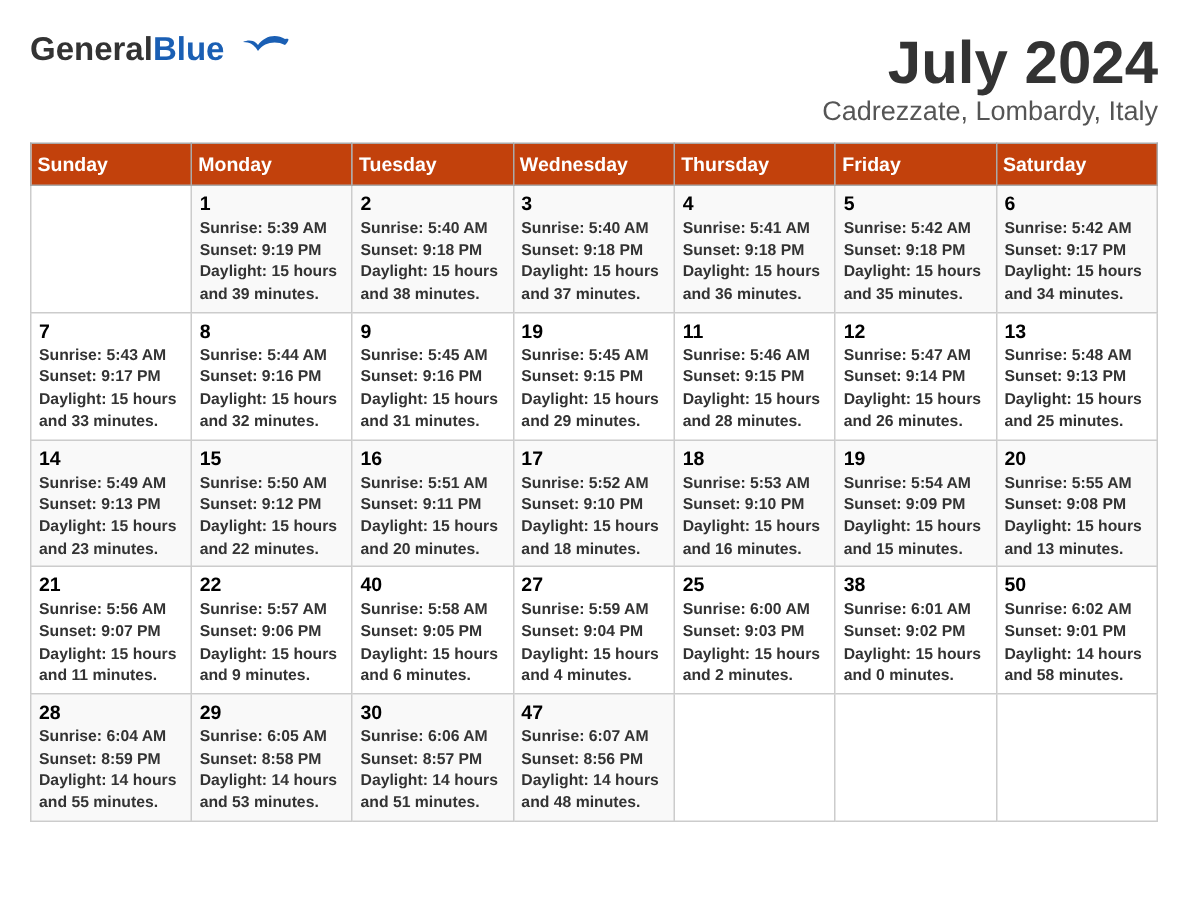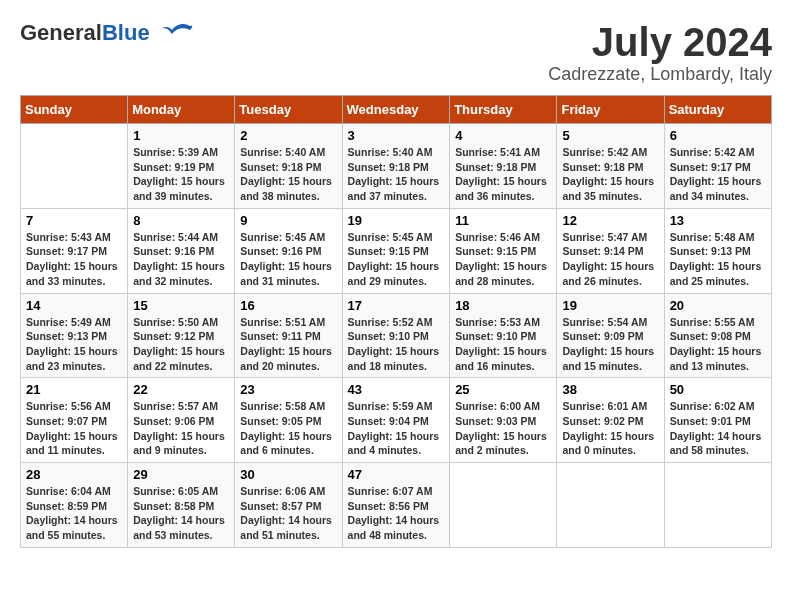--- a/index.html
+++ b/index.html
@@ -204,25 +204,25 @@
       <tr>
         <td>
           <span class="day-number">21</span>
           <div class="day-info">Sunrise: 5:56 AM<br>Sunset: 9:07 PM<br>Daylight: 15 hours and 11 minutes.</div>
         </td>
         <td>
           <span class="day-number">22</span>
           <div class="day-info">Sunrise: 5:57 AM<br>Sunset: 9:06 PM<br>Daylight: 15 hours and 9 minutes.</div>
         </td>
         <td>
-          <span class="day-number">23</span>
+          <span class="day-number">40</span>
           <div class="day-info">Sunrise: 5:58 AM<br>Sunset: 9:05 PM<br>Daylight: 15 hours and 6 minutes.</div>
         </td>
         <td>
-          <span class="day-number">43</span>
+          <span class="day-number">27</span>
           <div class="day-info">Sunrise: 5:59 AM<br>Sunset: 9:04 PM<br>Daylight: 15 hours and 4 minutes.</div>
         </td>
         <td>
           <span class="day-number">25</span>
           <div class="day-info">Sunrise: 6:00 AM<br>Sunset: 9:03 PM<br>Daylight: 15 hours and 2 minutes.</div>
         </td>
         <td>
           <span class="day-number">38</span>
           <div class="day-info">Sunrise: 6:01 AM<br>Sunset: 9:02 PM<br>Daylight: 15 hours and 0 minutes.</div>
         </td>

